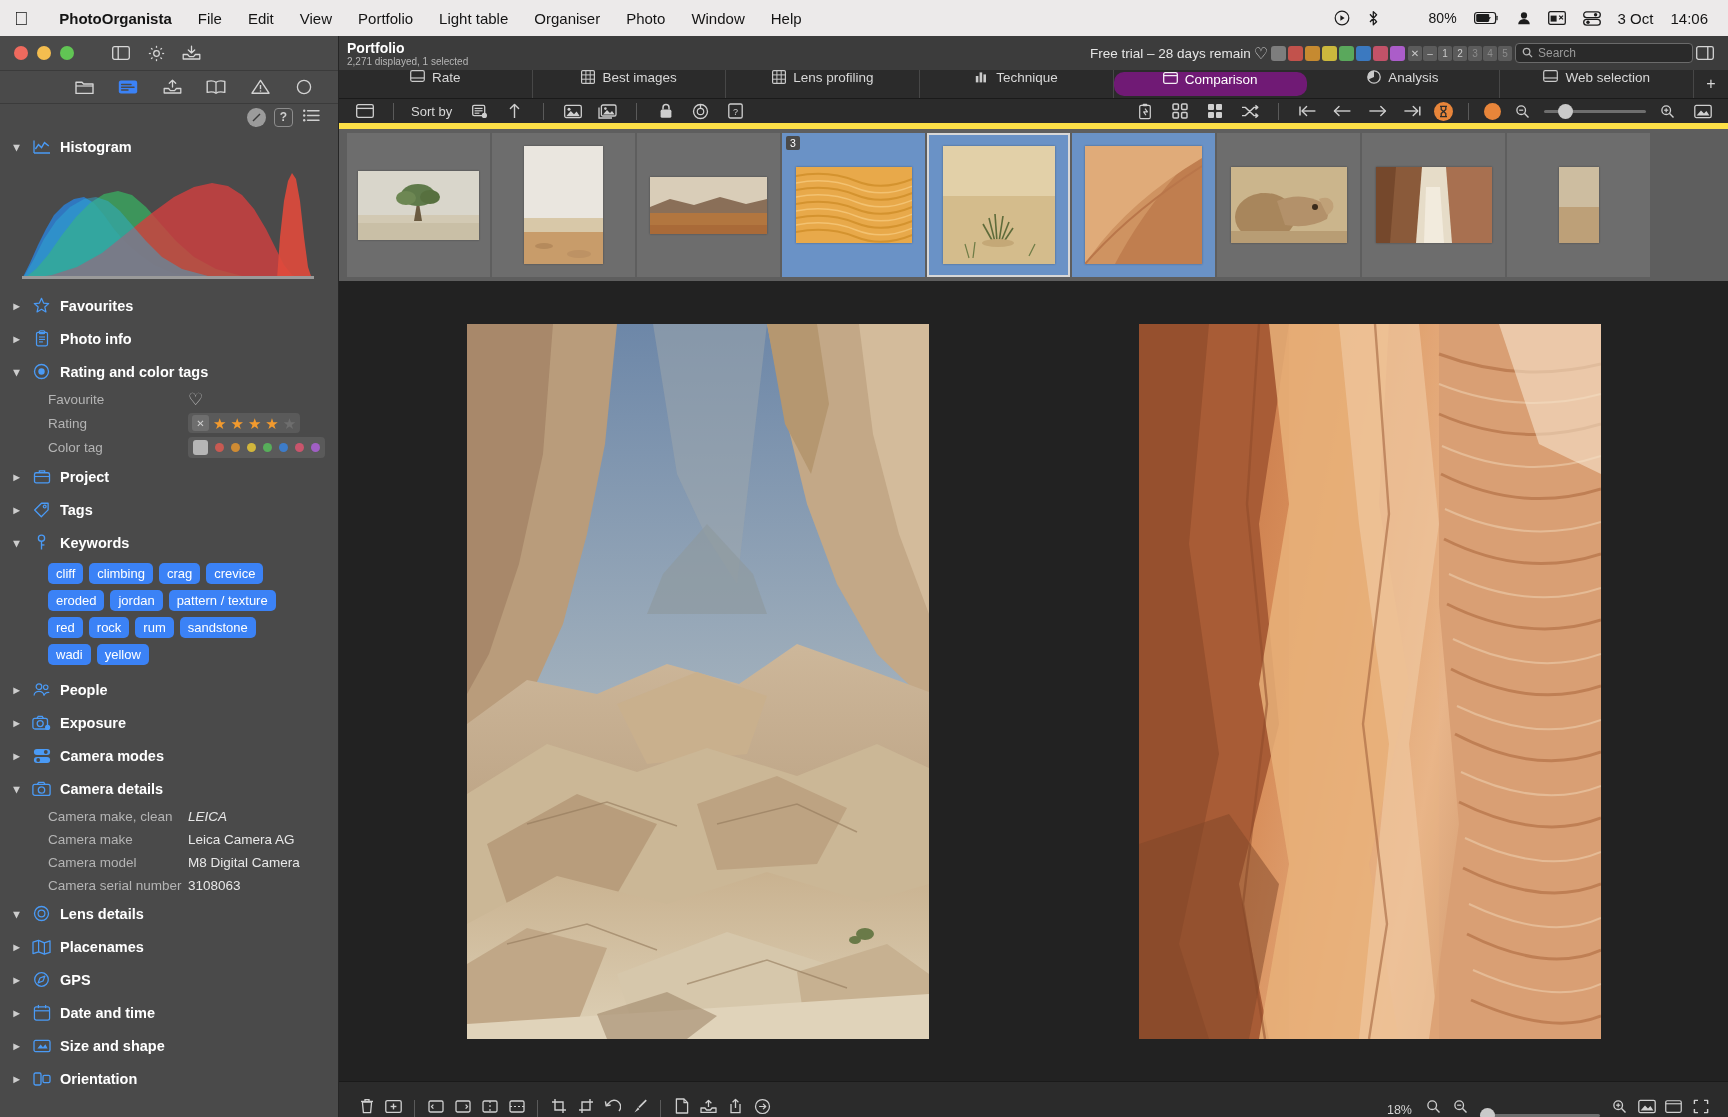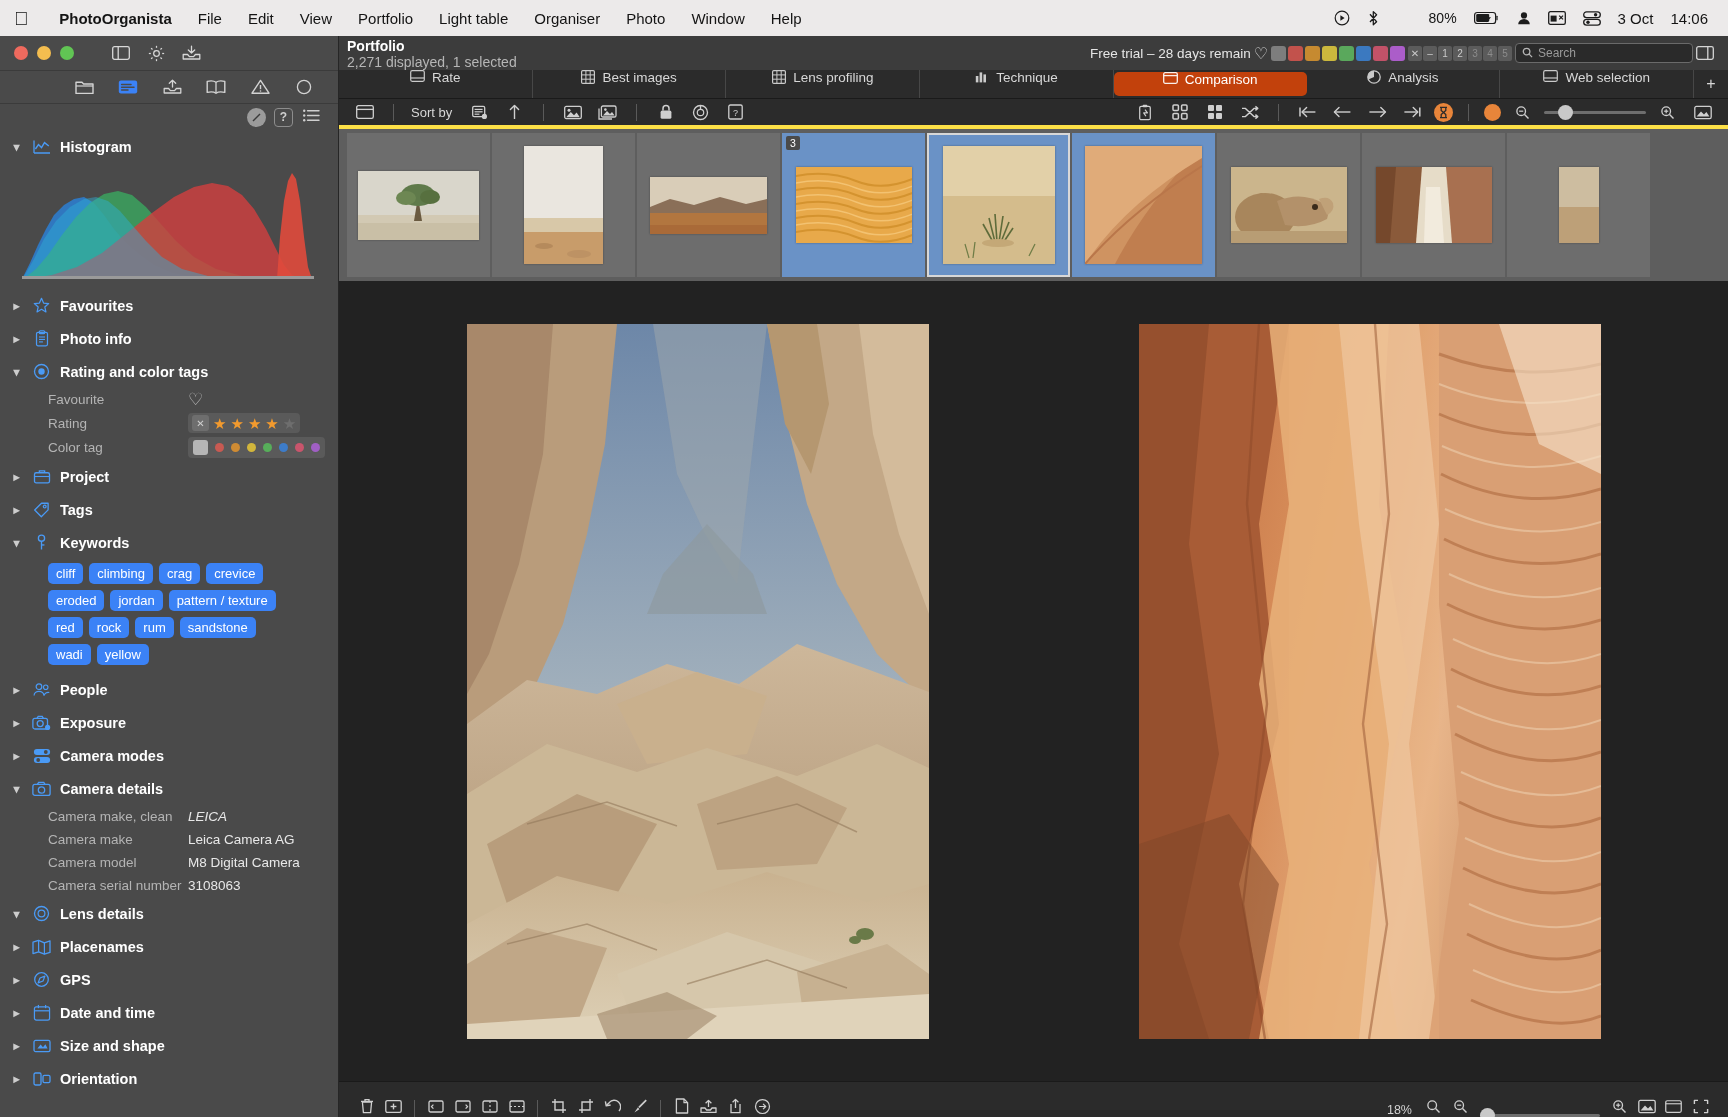--- a/index.html
+++ b/index.html
@@ -124,21 +124,21 @@
   .main { flex: 1; display: flex; flex-direction: column; background: #222222; min-width: 0; }
 
   .main-titlebar {
     height: 34px; background: #3c3c3c;
     display: flex; align-items: center;
     padding: 0 14px 0 8px; gap: 10px;
     position: relative;
   }
   .title-block { display:flex; flex-direction: column; justify-content:center; line-height: 1.15; padding-top: 2px;}
   .t-main { font-size: 14px; font-weight: bold; color: #ffffff; }
-  .t-sub { font-size: 14px; color: #b6b6b6; }
+  .t-sub { font-size: 10px; color: #b6b6b6; }
   .titlebar-right { margin-left: auto; display: flex; align-items: center; gap: 3px; }
   .trial-text { font-size: 13.5px; color: #e6e6e6; white-space: nowrap; }
   .tb-heart { color: #d5d5d5; font-size: 16px; }
   .color-swatches { display: flex; gap: 2px; }
   .sw { width: 15px; height: 15px; border-radius: 3px; }
   .rate-boxes { display: flex; gap: 1px; }
   .rb { width: 14px; height: 15px; background: #5b5b5b; border-radius: 2px;
         color: #cacaca; font-size: 10px; display:flex; align-items:center; justify-content:center; }
   .rb.dim { color: #8c8c8c; }
   .searchbox {
@@ -155,31 +155,31 @@
     display: flex; align-items: stretch;
     border-bottom: 1px solid #1a1a1a;
   }
   .tab {
     flex: 1; display: flex; align-items: flex-start; justify-content: center;
     gap: 7px; font-size: 13.5px; color: #d8d8d8;
     border-right: 1px solid #474747; position: relative;
   }
   .tab:last-of-type { border-right: none; }
   .tab.active {
-    background: #c2410c; color: #ffffff; border-radius: 5px;
+    background: #701a75; color: #ffffff; border-radius: 10px;
     margin: 2px 0; border-right: none; font-weight: normal;
   }
   .tab-icon { display: flex; align-items: center; color: inherit; opacity: .92; }
   .tab-plus { width: 34px; display:flex; align-items:center; justify-content:center; color:#d8d8d8; font-size:16px; }
 
   
   .toolbar2 {
     height: 30px; background: #2b2b2b;
     display: flex; align-items: center; gap: 8px;
-    padding: 0 12px; border-bottom: 4px solid #fde047;
+    padding: 0 12px; border-bottom: 6px solid #fde047;
   }
   .tbi { width: 27px; height: 22px; display: flex; align-items: center; justify-content: center; color: #cfcfcf; }
   .tsep { width: 1px; height: 17px; background: #5a5a5a; margin: 0 7px; }
   .sortby { font-size: 13px; color: #d8d8d8; margin: 0 6px 0 2px; }
   .orange-circle-btn { width: 19px; height: 19px; border-radius: 50%; background: #e8853a;
         display:flex; align-items:center; justify-content:center; color:#2b2b2b; }
   .orange-dot { width: 17px; height: 17px; border-radius: 50%; background: #e8853a; }
   .zoomzone { margin-left: auto; display: flex; align-items: center; gap: 8px; }
   .zslider { width: 102px; height: 3px; background: #6e6e6e; border-radius: 2px; position: relative; }
   .zknob { position: absolute; left: 14px; top: -6px; width: 15px; height: 15px; border-radius: 50%; background: #c9c9c9; }

